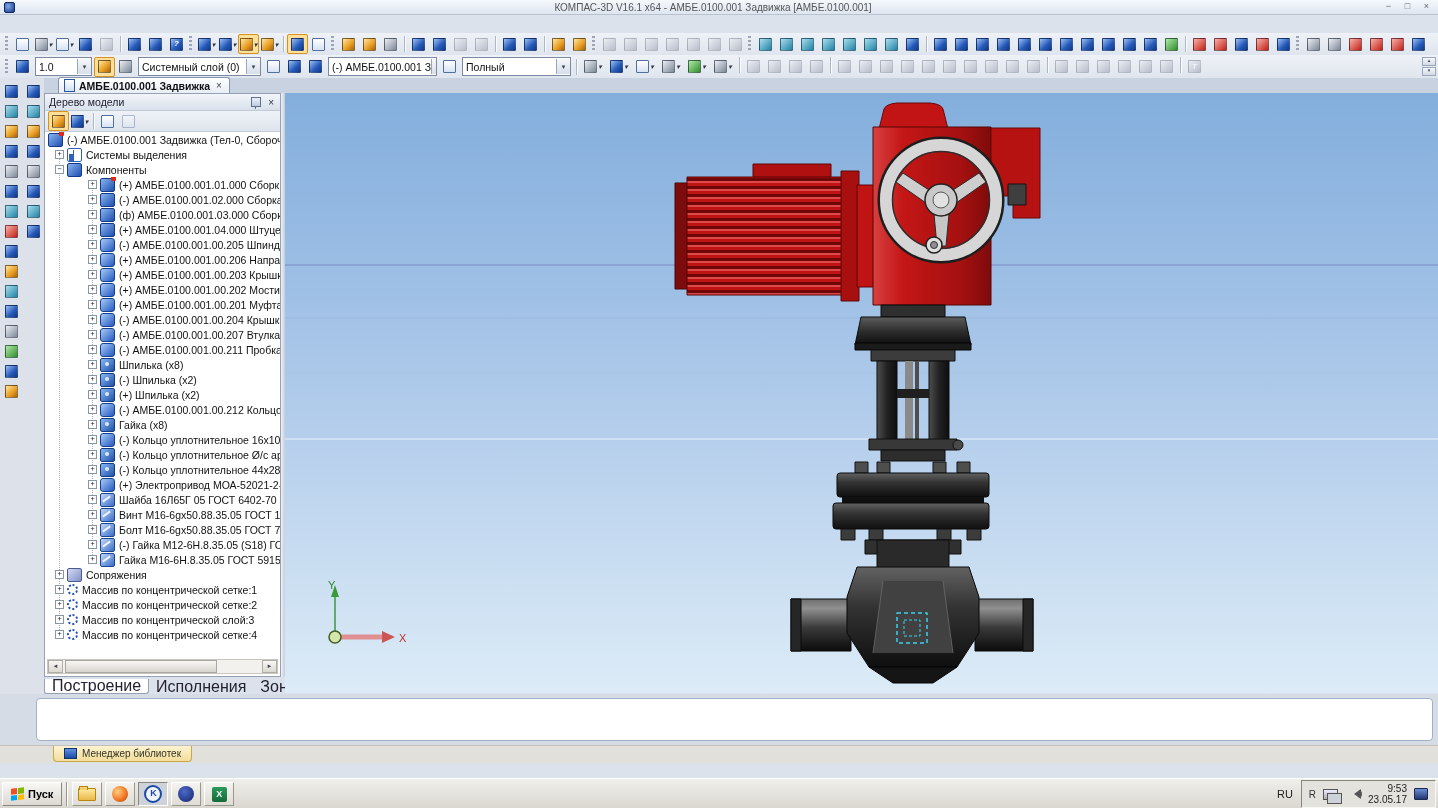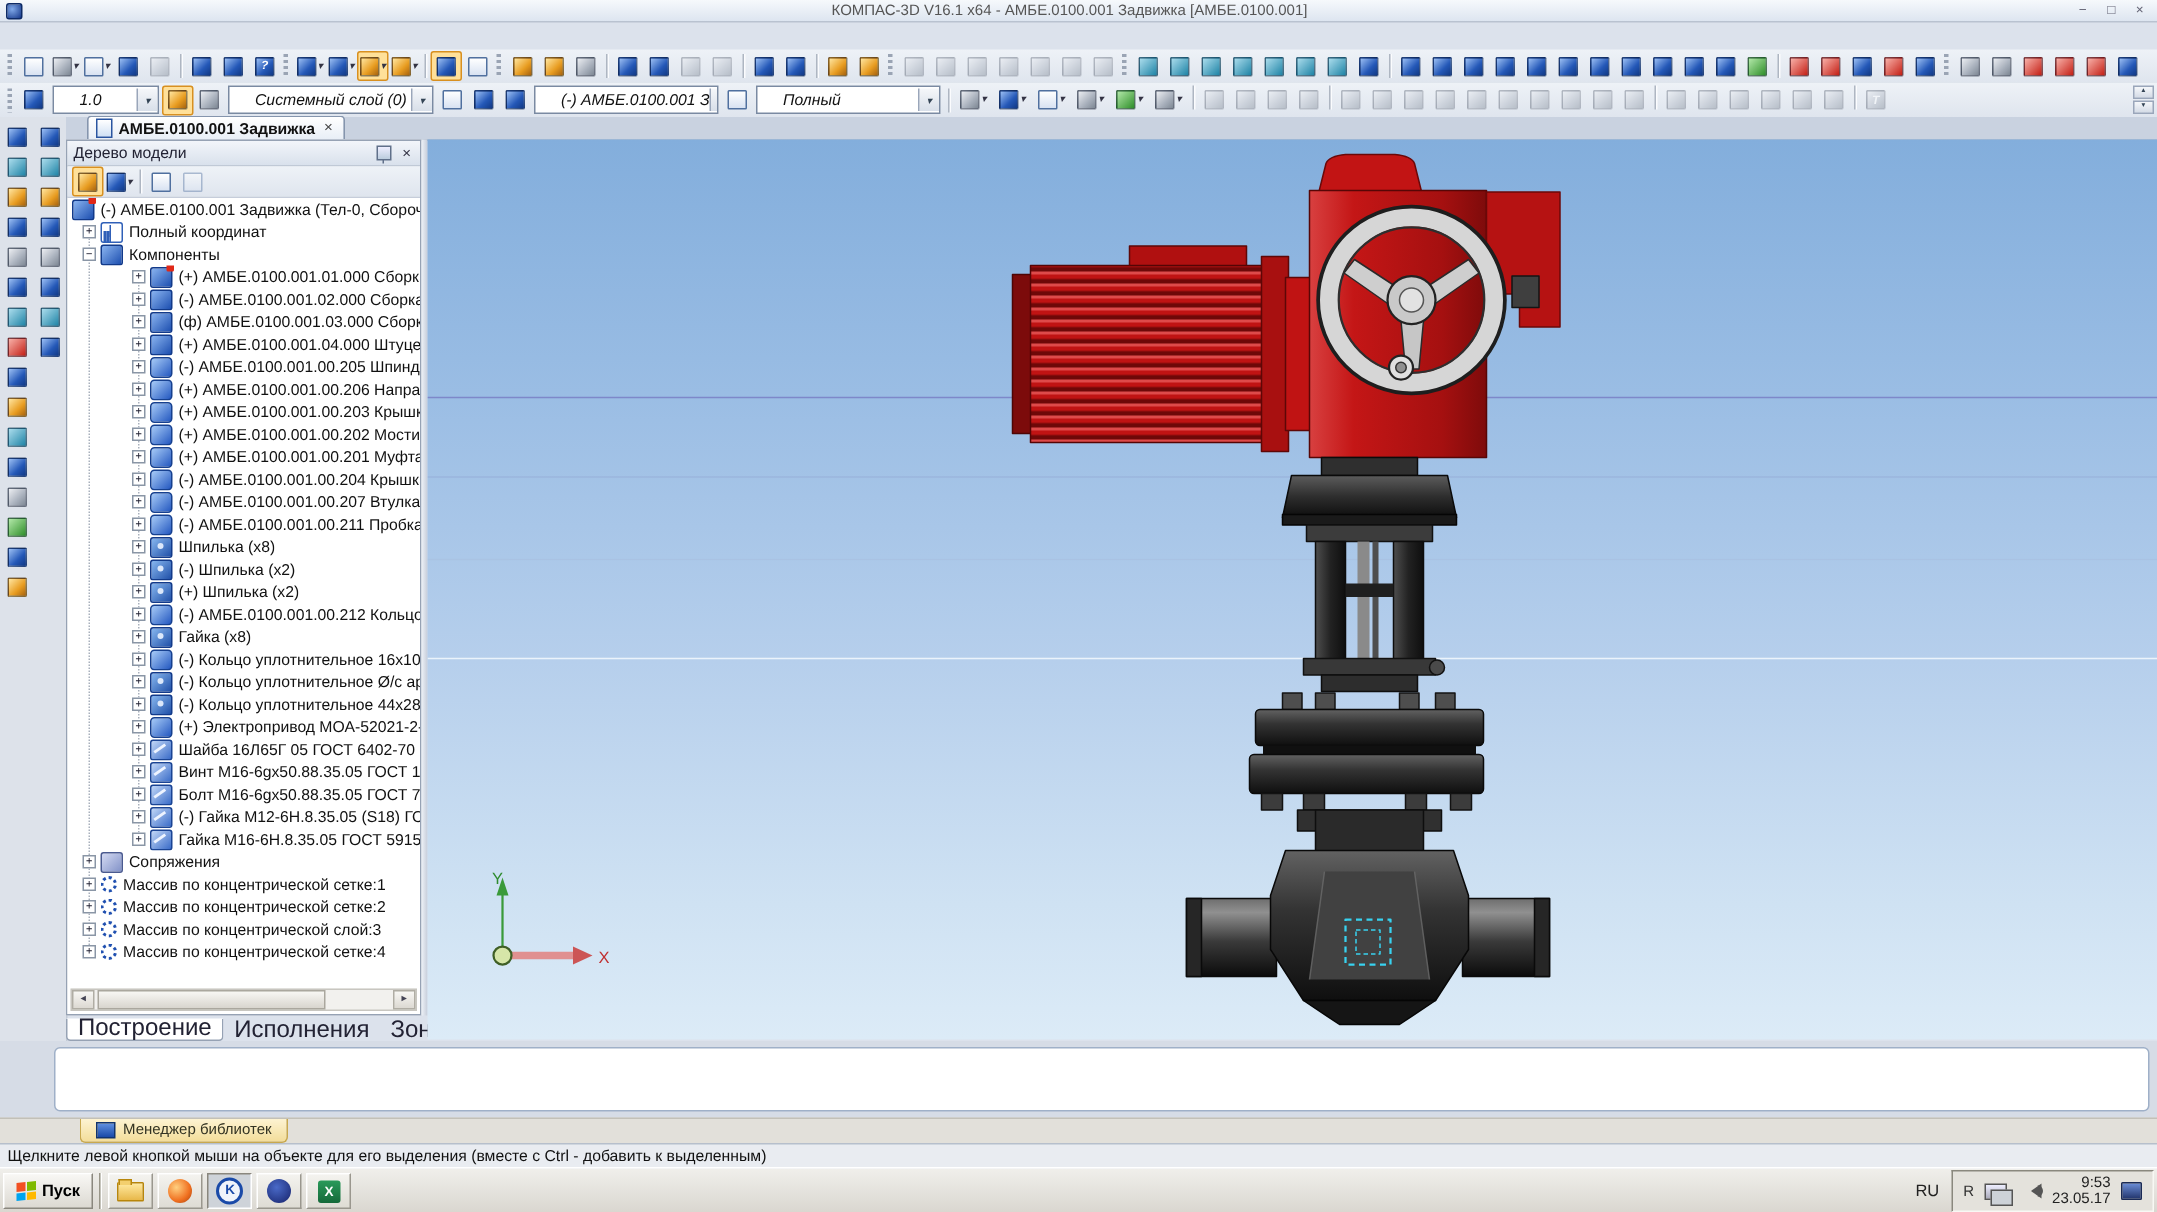--- a/index.html
+++ b/index.html
@@ -26,21 +26,21 @@
   .tbtn.gray .ic{background:linear-gradient(135deg,#eceef2,#a8b0bc 60%,#7e8894);}
   .tbtn.green .ic{background:linear-gradient(135deg,#b2e8a8,#2f8f2a);}
   .tbtn.red .ic{background:linear-gradient(135deg,#f8b0a8,#c42016);}
   .tbtn.teal .ic{background:linear-gradient(135deg,#aadcEC,#1f84a6);background:linear-gradient(135deg,#aadcec,#1f84a6);}
   .tbtn.paper .ic{background:linear-gradient(#ffffff,#d8e2f2);border-color:#50709f;}
   .tbtn.hl{background:#ffe099;border-color:#d89020;}
   .tbtn.dis{opacity:.42;}
   .dd{font-size:7px;color:#334;line-height:1;}
   .tsep{width:1px;height:16px;background:#aeb6c2;box-shadow:1px 0 0 #fbfcfe;margin:0 3px;flex:none;}
   .grip{width:3px;height:16px;margin:0 4px 0 2px;background:repeating-linear-gradient(180deg,#9aa4b4 0 2px,transparent 2px 4px);flex:none;}
-  .combo{display:flex;align-items:center;height:17px;background:#fff;border:1px solid #7a8aa2;font-size:10.5px;padding-left:17px;margin:0 2px;flex:none;white-space:nowrap;overflow:hidden;font-style:italic;}
+  .combo{display:flex;align-items:center;height:17px;background:#fff;border:1px solid #7a8aa2;font-size:10.5px;padding-left:3px;margin:0 2px;flex:none;white-space:nowrap;overflow:hidden;}
   .combo .arr{margin-left:auto;width:13px;height:15px;background:linear-gradient(#f5f7fa,#d8dfe9);border-left:1px solid #9aa6ba;font-size:7px;display:flex;align-items:center;justify-content:center;color:#345;flex:none;}
   .spin{margin-left:auto;margin-right:2px;display:flex;flex-direction:column;gap:1px;}
   .spin span{width:12px;height:7px;background:linear-gradient(#f5f7fa,#d4dbe6);border:1px solid #9aa6ba;font-size:5px;line-height:5px;text-align:center;color:#345;}
   
   .lcol{position:absolute;top:78px;bottom:113px;background:#dde2ea;border-right:1px solid #c2cad6;display:flex;flex-direction:column;align-items:center;padding-top:4px;}
   .lcol1{left:0;width:22px;}
   .lcol2{left:22px;width:22px;}
   .lcol .tbtn{width:18px;height:17px;margin-bottom:1px;}
   
   .tabstrip{position:absolute;left:44px;top:78px;right:0;height:15px;background:#c9d2e0;border-bottom:1px solid #9fabbe;display:flex;align-items:flex-end;}
@@ -885,21 +885,21 @@
 
           <div class="trowi" style="padding-left: 3px;">
 
             <span class="ti root"></span>
             <span class="tlabel">(-) АМБЕ.0100.001 Задвижка (Тел-0, Сборочных ед</span>
           </div>
 
           <div class="trowi" style="padding-left: 10px;">
             <span class="exp">+</span>
             <span class="ti csys"></span>
-            <span class="tlabel">Полный координат</span>
+            <span class="tlabel">Системы выделения</span>
           </div>
 
           <div class="trowi" style="padding-left: 10px;">
             <span class="exp">−</span>
             <span class="ti comp"></span>
             <span class="tlabel">Компоненты</span>
           </div>
 
           <div class="trowi" style="padding-left: 43px;">
             <span class="exp">+</span>
@@ -1244,23 +1244,20 @@
     <div class="propbar"></div>
   </div>
 
   <div class="librow">
     <div class="libtab">
       <span class="lib-ic"></span>
       <span>Менеджер библиотек</span>
     </div>
   </div>
 
-  <div class="statusbar">
-    <span>Щелкните левой кнопкой мыши на объекте для его выделения (вместе с Ctrl - добавить к выделенным)</span>
-  </div>
 
   <div class="taskbar">
     <button class="startbtn">
       <span class="winflag">
           <i></i>
           <i></i>
           <i></i>
           <i></i>
         </span>
       <span>Пуск</span>

